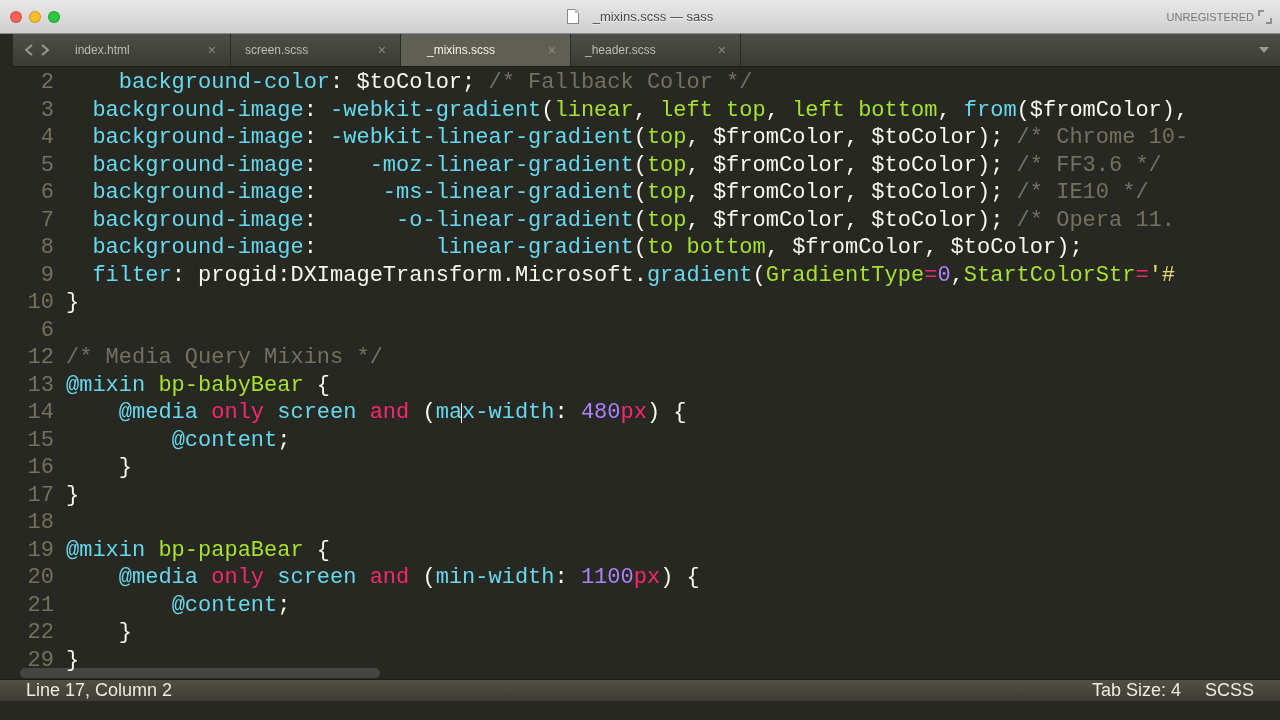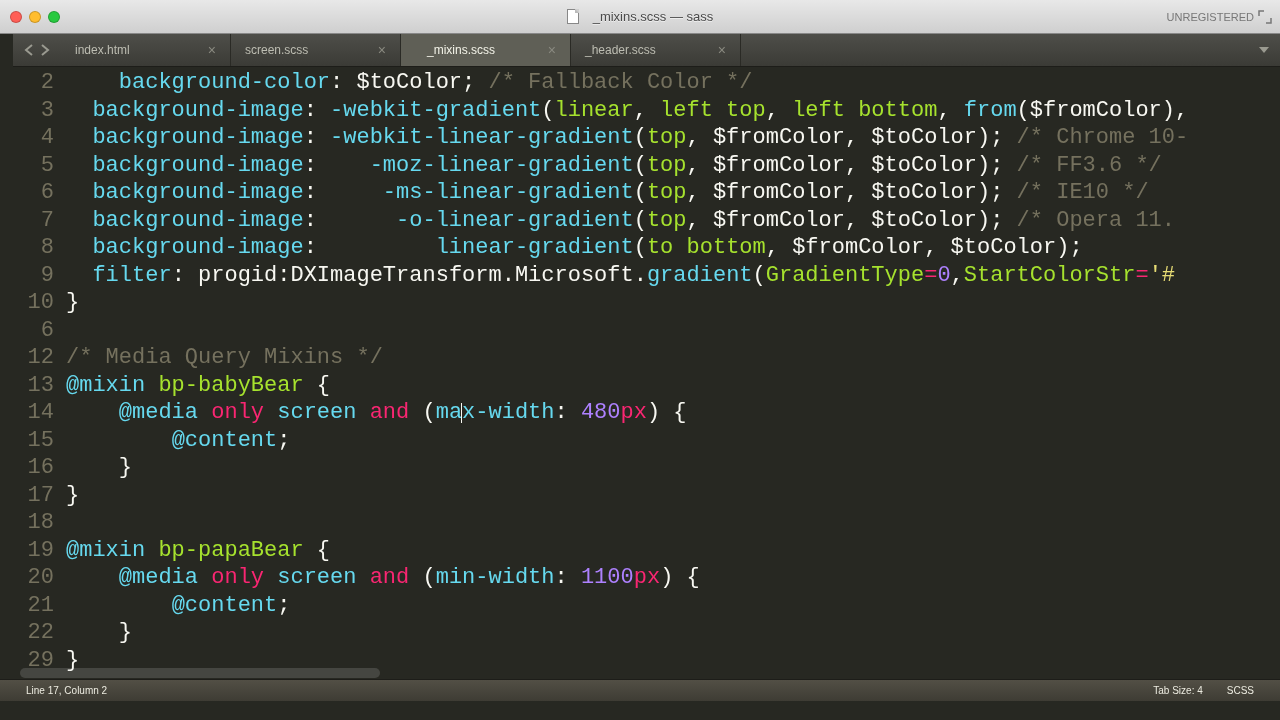--- a/index.html
+++ b/index.html
@@ -89,21 +89,21 @@
 .scrollbar-h {
   position:absolute; left:20px; right:14px; bottom:0; height:12px;
 }
 .scrollbar-h .thumb {
   position:absolute; left:0; width:360px; height:10px; top:1px;
   background:rgba(255,255,255,0.14); border-radius:5px;
 }
 .status {
   height:22px; background:linear-gradient(to bottom,#524f45,#3e3c34);
   display:flex; align-items:center;
-  font-family:"Helvetica Neue",Arial,sans-serif; font-size:10px; color:#ecebe0;
+  font-family:"Helvetica Neue",Arial,sans-serif; font-size:18px; color:#ecebe0;
   padding:0 14px;
   border-top:1px solid #1d1d19;
 }
 .status .spacer{flex:1;}
 .status .cell{padding:0 12px;}
 </style>
 </head>
 <body>
 
 <div class="titlebar">

